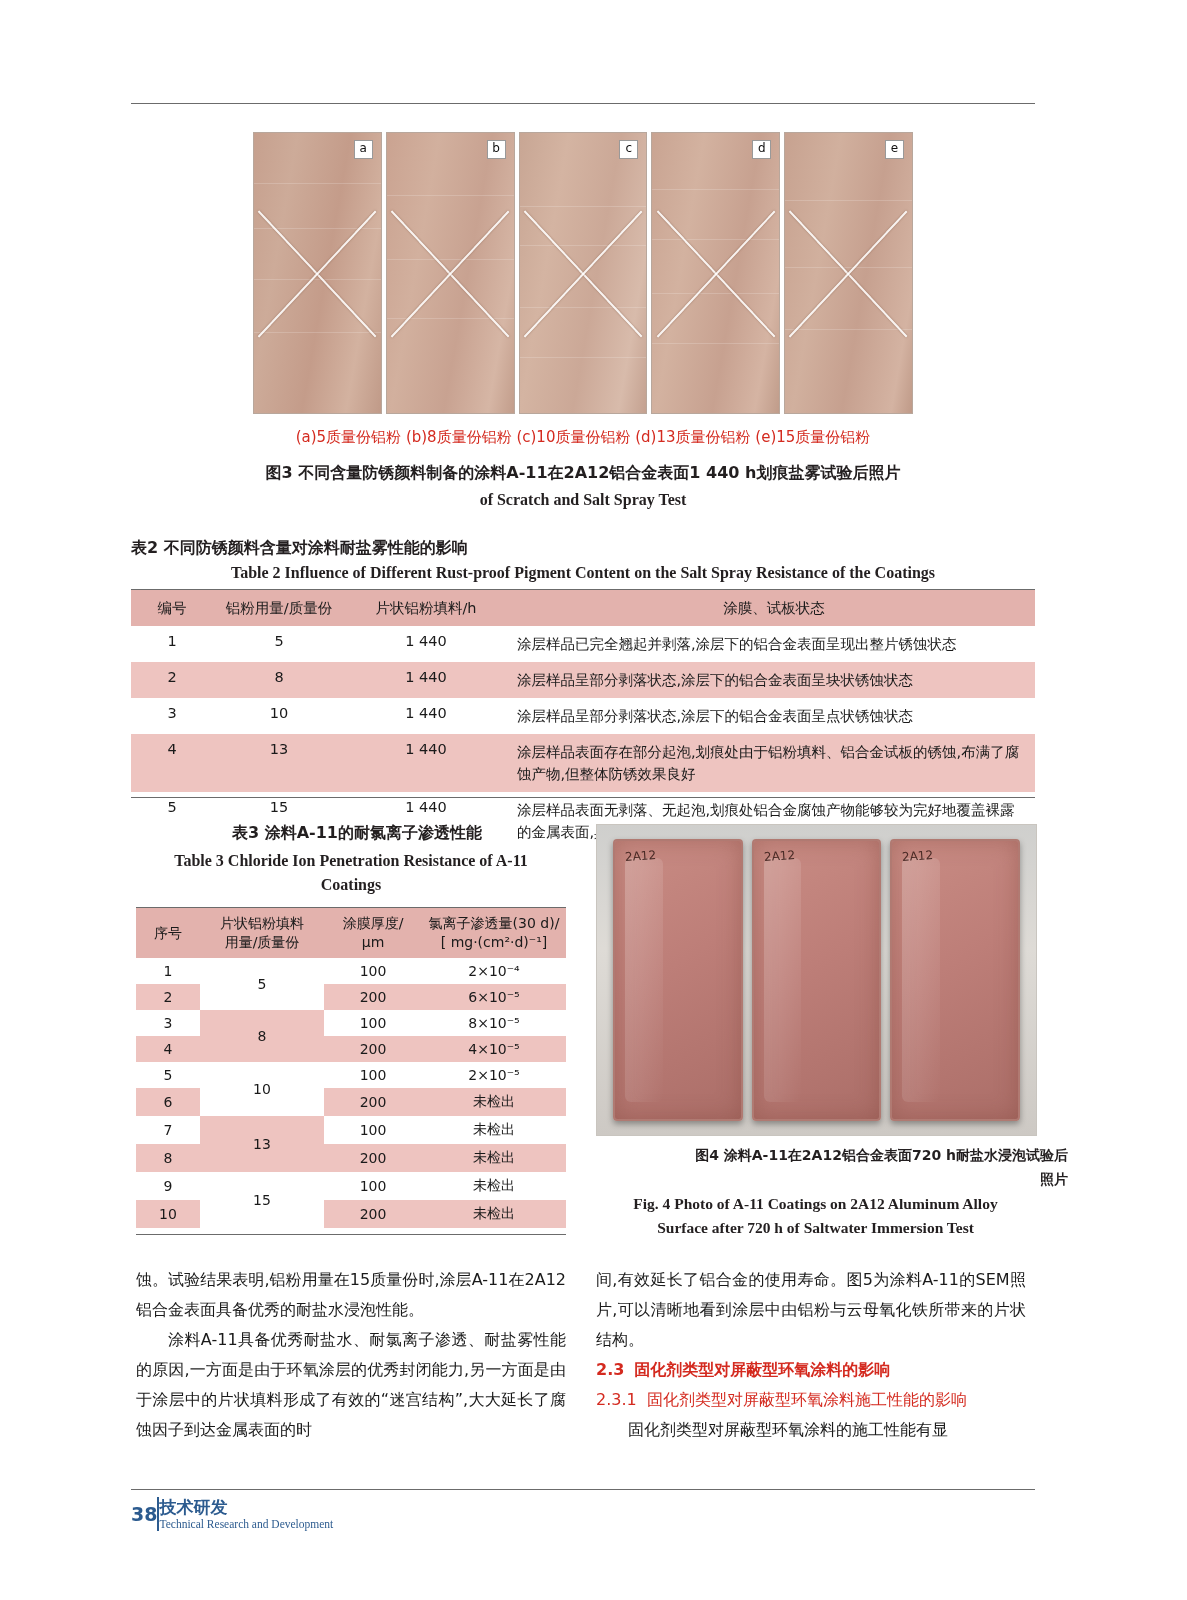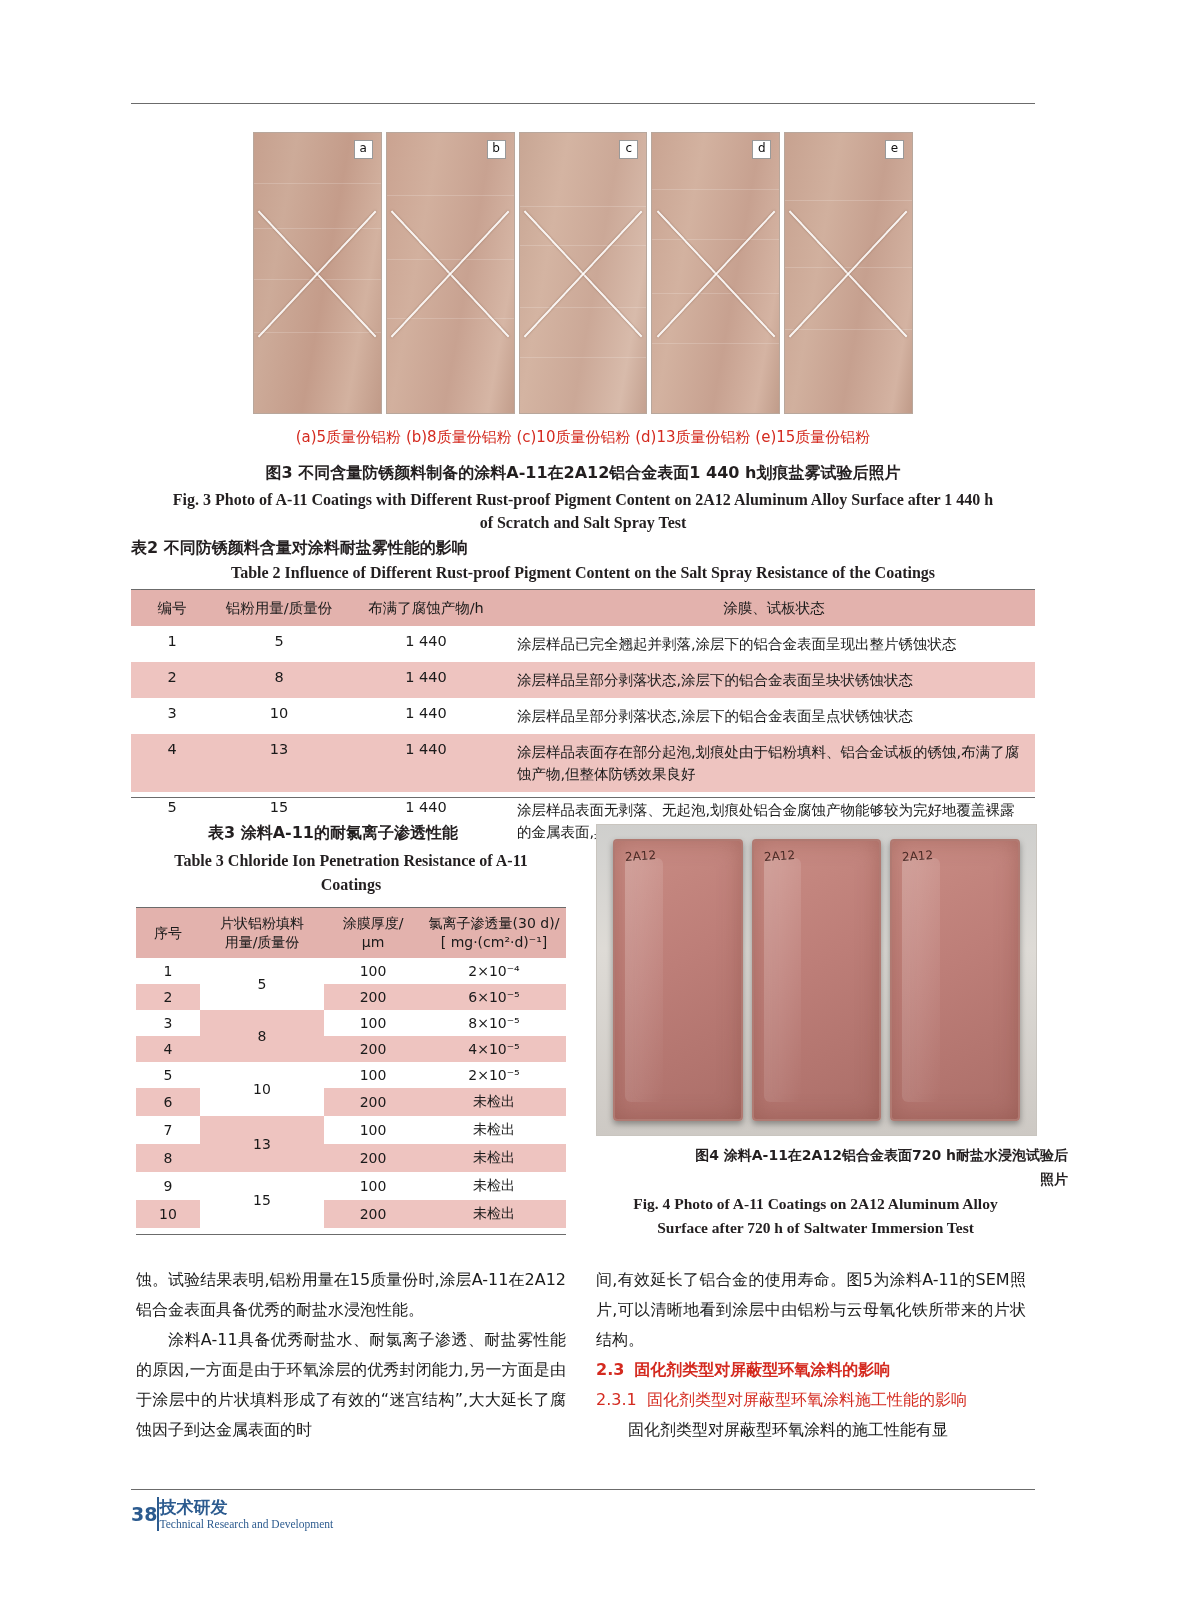--- a/index.html
+++ b/index.html
@@ -192,21 +192,21 @@
     width: 904px;
     height: 1px;
     background: #6b6b6b;
   }
   .t2-top-rule { top: 589px; }
   .t2-bot-rule { top: 797px; }
 
   
   .t3-title-cn {
     position: absolute;
-    left: 113px;
+    left: 137px;
     top: 823px;
     width: 440px;
     text-align: center;
     font-family: "DejaVu Sans", sans-serif;
     font-weight: bold;
     font-size: 16px;
   }
   .t3-title-en {
     position: absolute;
     left: 131px;
@@ -442,33 +442,32 @@
       <div class="scratch a"></div>
         <div class="scratch b"></div>
       <div class="panel-label">e</div>
     </div>
 
   </div>
 
   <div class="fig3-caption-cn-red">(a)5质量份铝粉 (b)8质量份铝粉 (c)10质量份铝粉 (d)13质量份铝粉 (e)15质量份铝粉</div>
   <div class="fig3-title-cn">图3 不同含量防锈颜料制备的涂料A-11在2A12铝合金表面1 440 h划痕盐雾试验后照片</div>
   <div class="fig3-title-en">
-    <div>Fig. 3  Photo of A-11 Coatings with Different Rust-proof Pigment Content on 2A12 Aluminum Alloy Surface after 1 440 h</div>
     <div>of Scratch and Salt Spray Test</div>
   </div>
 
   <div class="t2-title-cn">表2  不同防锈颜料含量对涂料耐盐雾性能的影响</div>
   <div class="t2-title-en">Table 2    Influence of Different Rust-proof Pigment Content on the Salt Spray Resistance of the Coatings</div>
   <div class="t2-top-rule"></div>
   <table class="t2">
     <thead>
       <tr>
         <th class="c-num">编号</th>
         <th class="c-dose">铝粉用量/质量份</th>
-        <th class="c-time">布满了腐蚀产物/h</th>
+        <th class="c-time">片状铝粉填料/h</th>
         <th class="c-desc" style="text-align:center">涂膜、试板状态</th>
       </tr>
     </thead>
     <tbody>
       <tr>
         <td class="c-num">1</td>
         <td class="c-dose">5</td>
         <td class="c-time">1 440</td>
         <td class="c-desc">涂层样品已完全翘起并剥落,涂层下的铝合金表面呈现出整片锈蚀状态</td>
       </tr>

